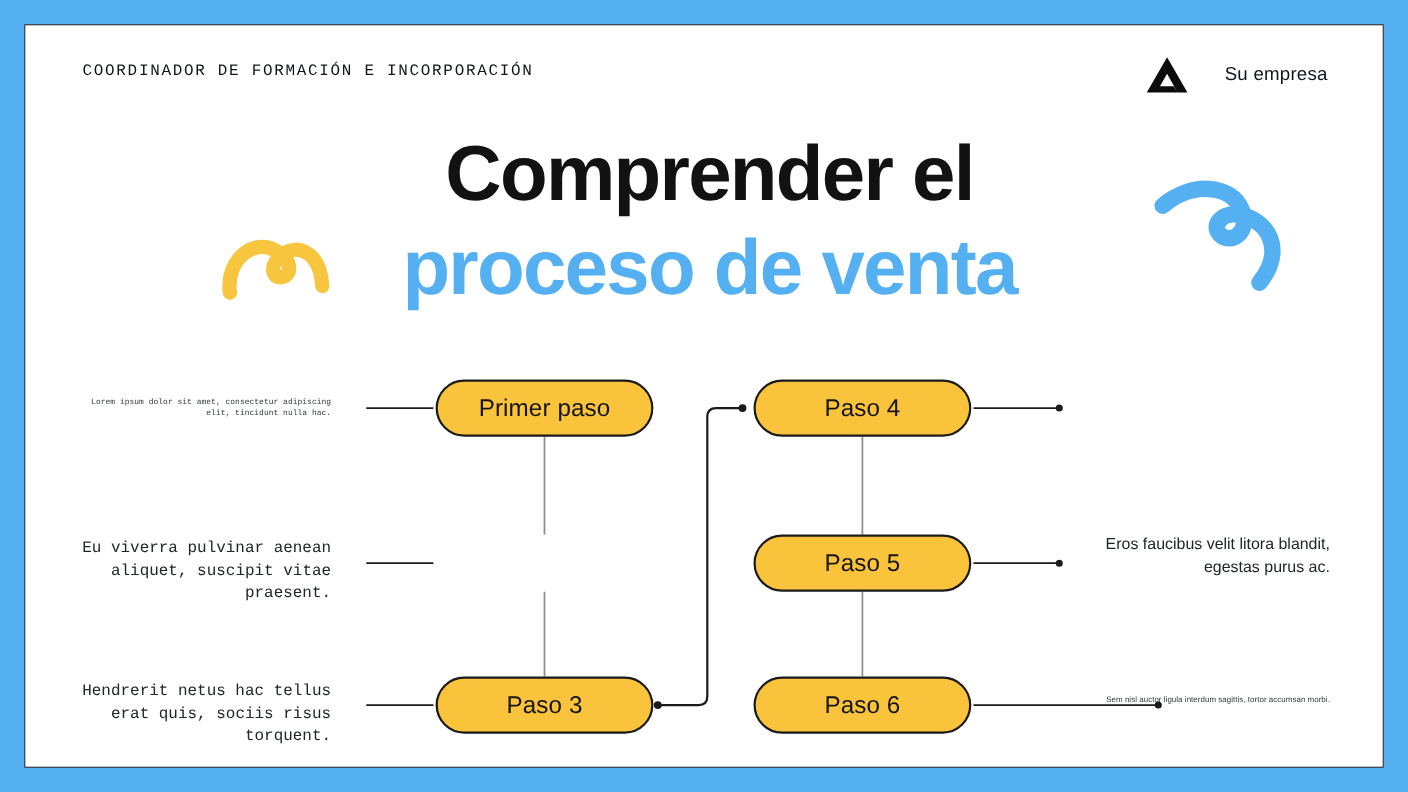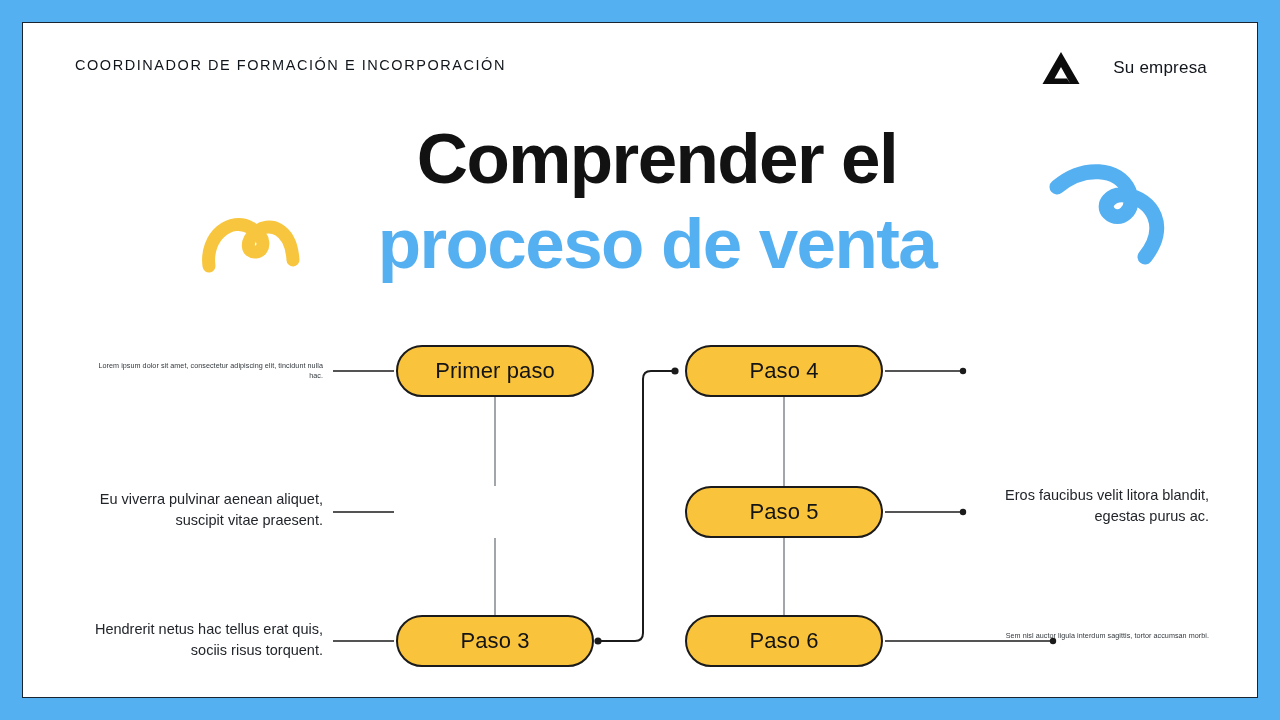--- a/index.html
+++ b/index.html
@@ -26,40 +26,41 @@
 
   
   .eyebrow {
     position: absolute;
     left: 52px; top: 34px;
     font-size: 14.5px;
     letter-spacing: 1.55px;
     color: #11161c;
     font-weight: 400;
     white-space: nowrap;
+    font-family: Liberation Mono, monospace;
   }
   .brand {
     position: absolute;
     right: 50px; top: 28px;
     display: flex;
     align-items: center;
     gap: 32px;
   }
   .brand-mark { width: 40px; height: 34px; display: block; }
   .brand-name {
     font-size: 17px;
     color: #11161c;
     letter-spacing: 0.2px;
     white-space: nowrap;
   }
 
   
   .title-block {
     position: absolute;
-    left: 16px; top: 100px;
+    left: 4px; top: 100px;
     width: 1236px;
     text-align: center;
     line-height: 1.0;
   }
   .title-line {
     font-size: 71px;
     font-weight: 700;
     letter-spacing: -1.6px;
     display: block;
   }
@@ -97,21 +98,21 @@
   .row-1 { top: 52px;  }
   .row-2 { top: 193px; }
   .row-3 { top: 322px; }
 
   .caption {
     position: absolute;
     font-size: 14.5px;
     line-height: 1.42;
     color: #22262b;
   }
-  .caption.left  { width: 238px; left: 62px;  text-align: right; }
+  .caption.left  { width: 238px; left: 40px;  text-align: right; font-family: Liberation Mono, monospace; }
   .caption.right { width: 238px; left: 948px; text-align: right; }
   .caption.tiny  { font-size: 7.2px; line-height: 1.4; letter-spacing: 0.05px; color: #33383d; }
 
   .cap-r1 { top: 50px; }
   .cap-r2 { top: 192px; }
   .cap-l1 { top: 68px; }
   .cap-l2 { top: 196px; }
   .cap-l3 { top: 326px; }
   .cap-r3t { top: 338px; }
 </style>

